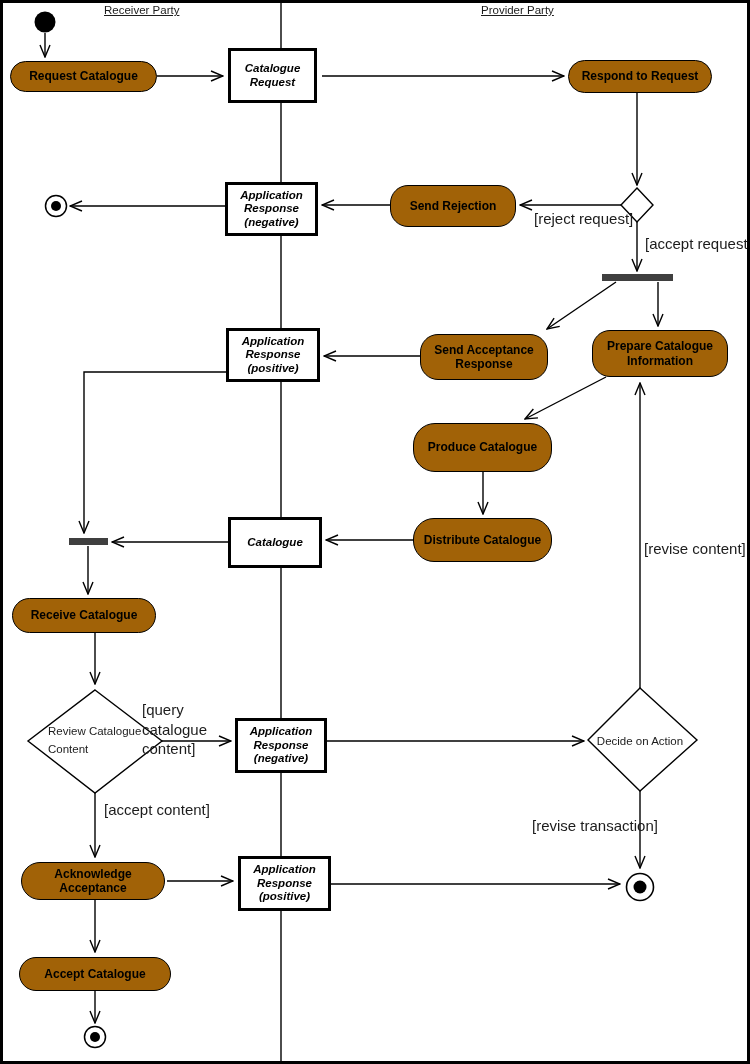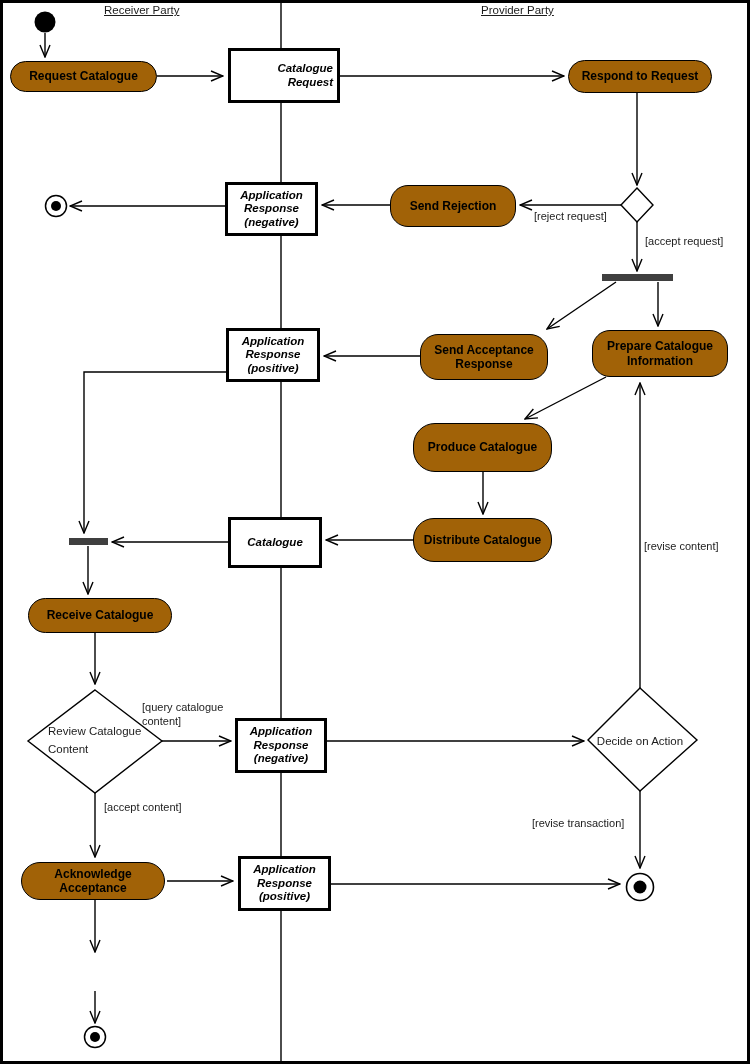--- a/index.html
+++ b/index.html
@@ -58,21 +58,21 @@
     padding: 2px 4px;
   }
   .dtext {
     position: absolute;
     font-size: 11.5px;
     color: #1c1c1c;
     line-height: 1.55;
   }
   .guard {
     position: absolute;
-    font-size: 11px;
+    font-size: 15px;
     color: #1c1c1c;
     line-height: 1.3;
     white-space: normal;
   }
   .nowrap { white-space: nowrap; }
 </style>
 </head>
 <body>
 
 <div class="canvas">
@@ -138,24 +138,25 @@
   <div class="lane-label" style="left:104px; top:4px;">Receiver Party</div>
   <div class="lane-label" style="left:481px; top:4px;">Provider Party</div>
 
   <div class="activity" style="left:10px; top:61px; width:147px; height:31px;">Request Catalogue</div>
   <div class="activity" style="left:568px; top:60px; width:144px; height:33px;">Respond to Request</div>
   <div class="activity" style="left:390px; top:185px; width:126px; height:42px;">Send Rejection</div>
   <div class="activity" style="left:592px; top:330px; width:136px; height:47px;">Prepare Catalogue Information</div>
   <div class="activity" style="left:420px; top:334px; width:128px; height:46px;">Send Acceptance Response</div>
   <div class="activity" style="left:413px; top:423px; width:139px; height:49px; border-radius:22px;">Produce Catalogue</div>
   <div class="activity" style="left:413px; top:518px; width:139px; height:44px; border-radius:21px;">Distribute Catalogue</div>
-  <div class="activity" style="left:28px; top:598px; width:144px; height:35px;">Receive Catalogue</div>
+  <div class="activity" style="left:12px; top:598px; width:144px; height:35px;">Receive Catalogue</div>
   <div class="activity" style="left:21px; top:862px; width:144px; height:38px; border-radius:19px;">Acknowledge Acceptance</div>
+  <div class="activity" style="left:19px; top:957px; width:152px; height:34px;">Accept Catalogue</div>
 
-  <div class="object" style="left:228px; top:48px; width:112px; height:55px;text-align:right;">Catalogue Request</div>
+  <div class="object" style="left:228px; top:48px; width:89px; height:55px;">Catalogue Request</div>
   <div class="object" style="left:225px; top:182px; width:93px; height:54px;">Application Response (negative)</div>
   <div class="object" style="left:226px; top:328px; width:94px; height:54px;">Application Response (positive)</div>
   <div class="object" style="left:228px; top:517px; width:94px; height:51px;">Catalogue</div>
   <div class="object" style="left:235px; top:718px; width:92px; height:55px;">Application Response (negative)</div>
   <div class="object" style="left:238px; top:856px; width:93px; height:55px;">Application Response (positive)</div>
 
   <div class="dtext" style="left:48px; top:723px; width:108px; text-align:left;">Review Catalogue Content</div>
   <div class="dtext nowrap" style="left:592px; top:733px; width:96px; text-align:center;">Decide on Action</div>
 
   <div class="guard nowrap" style="left:534px; top:209px;">[reject request]</div>

